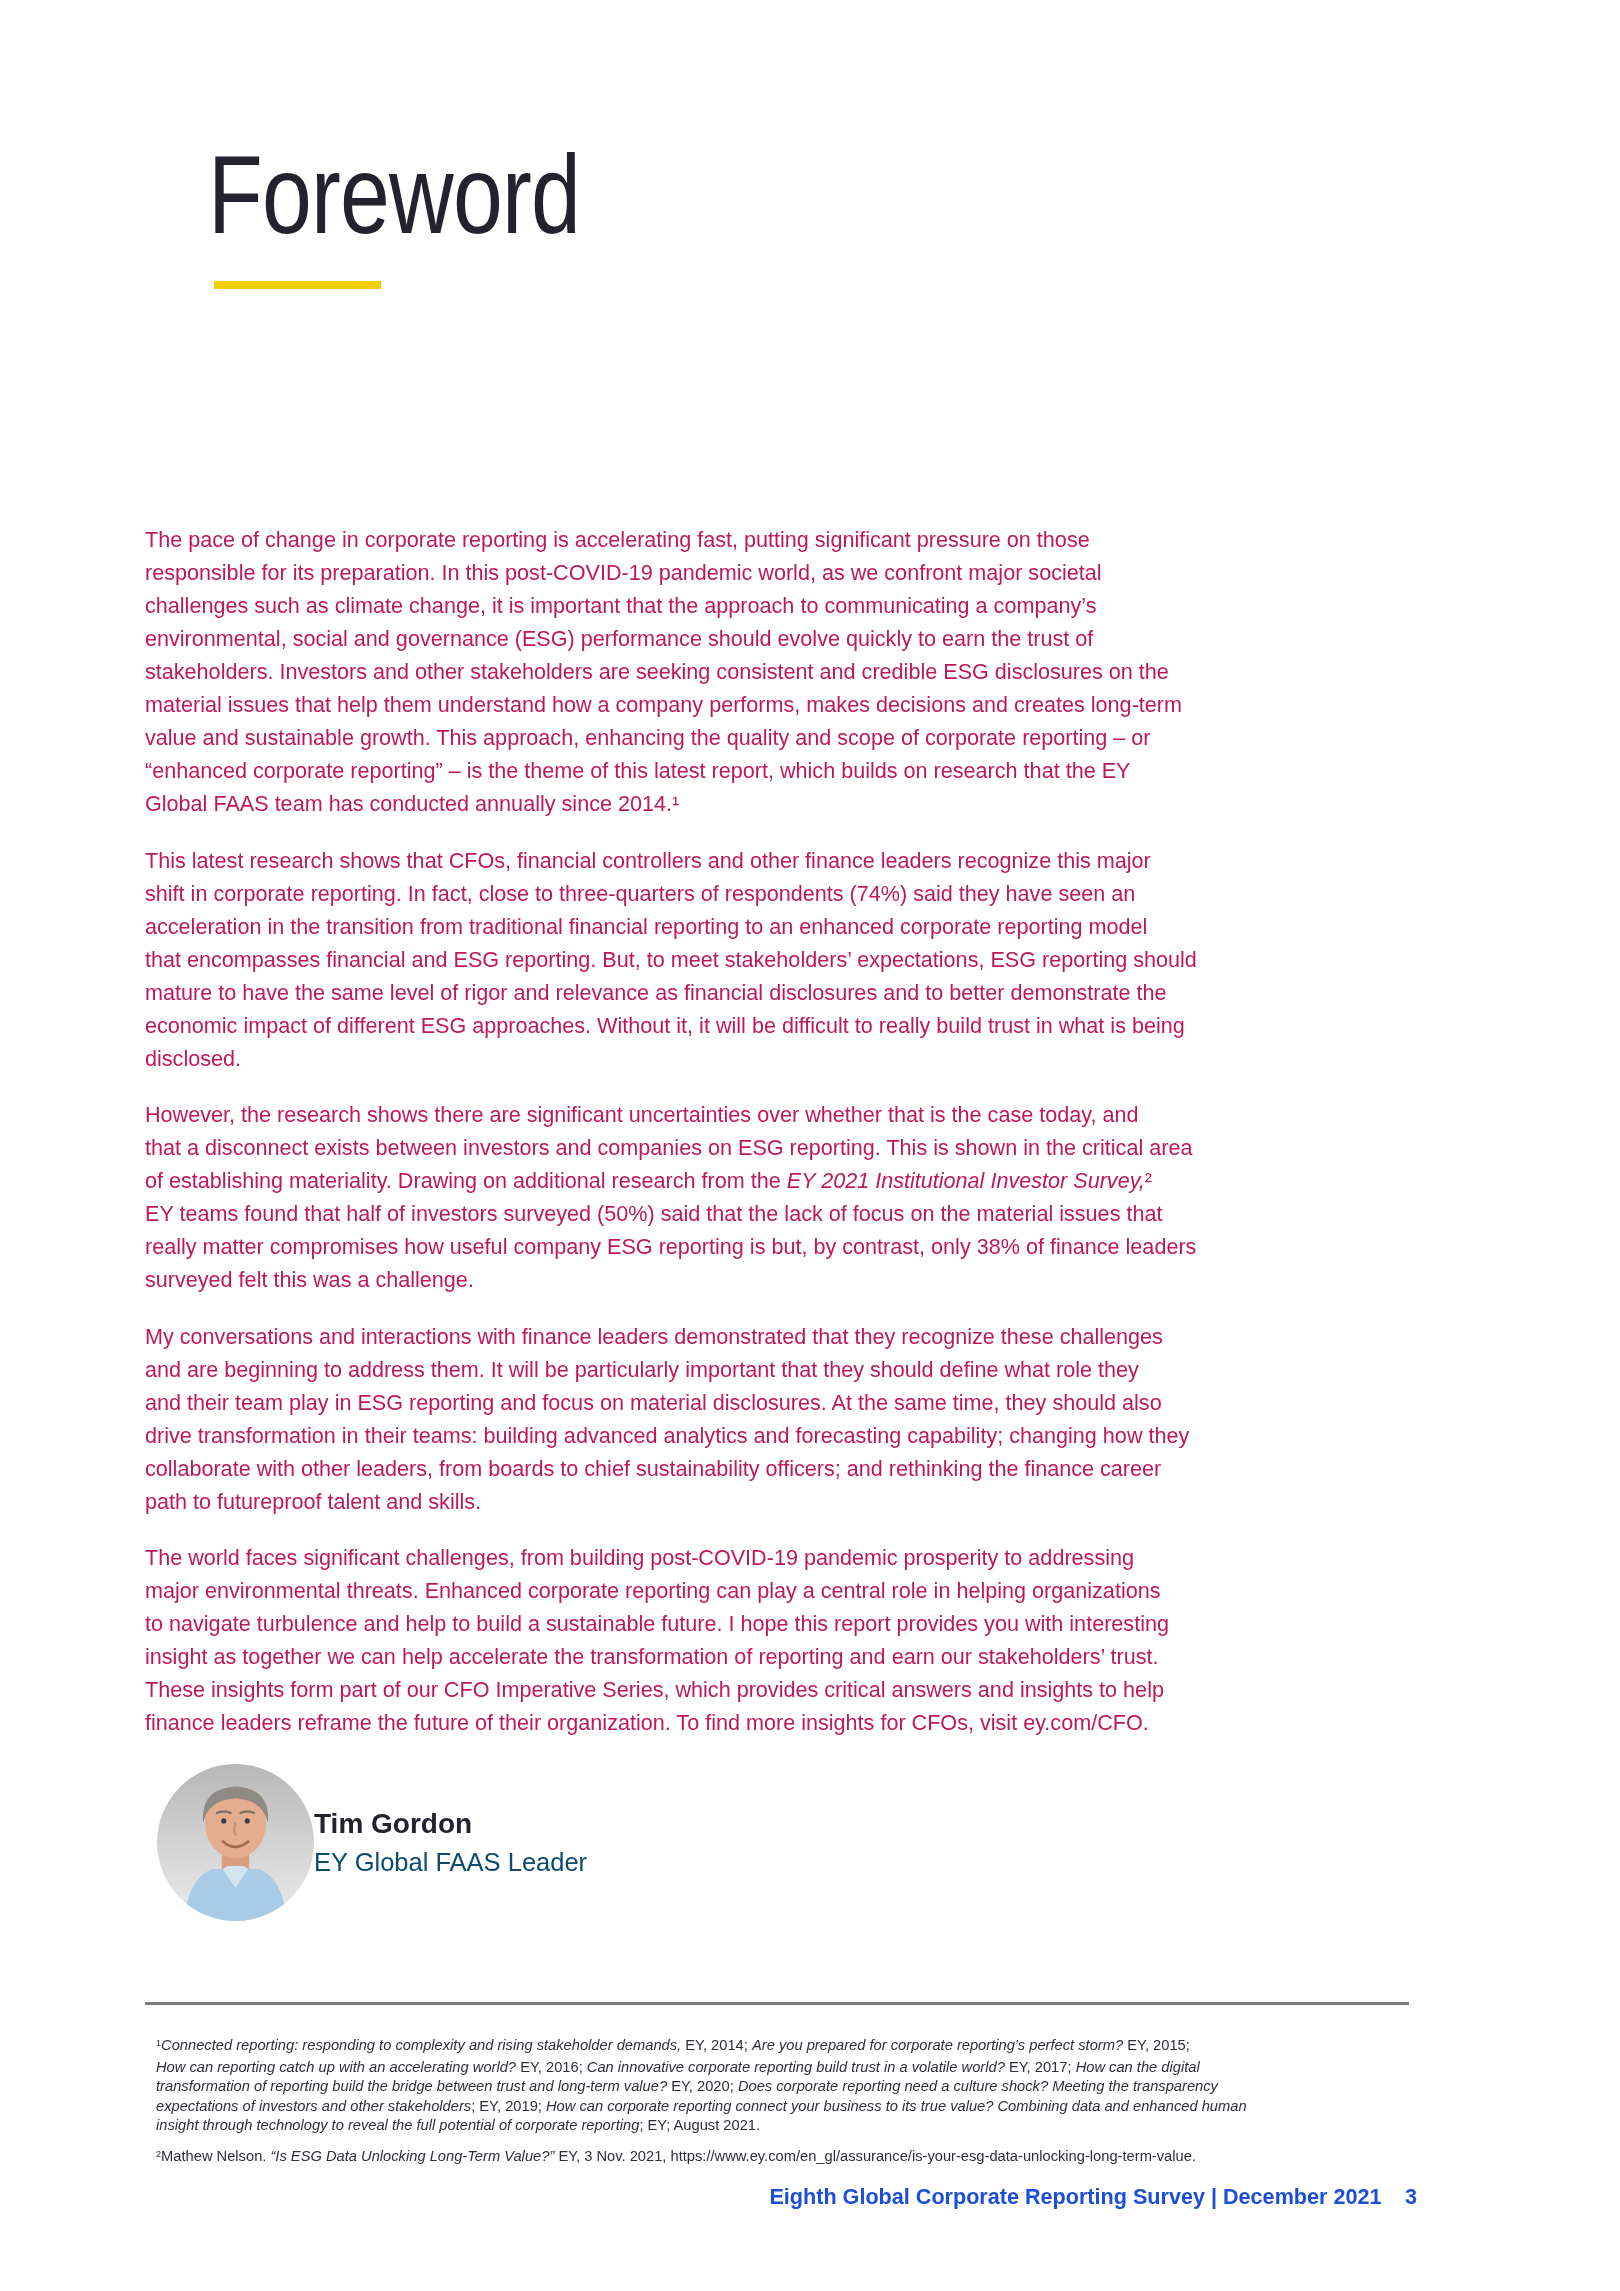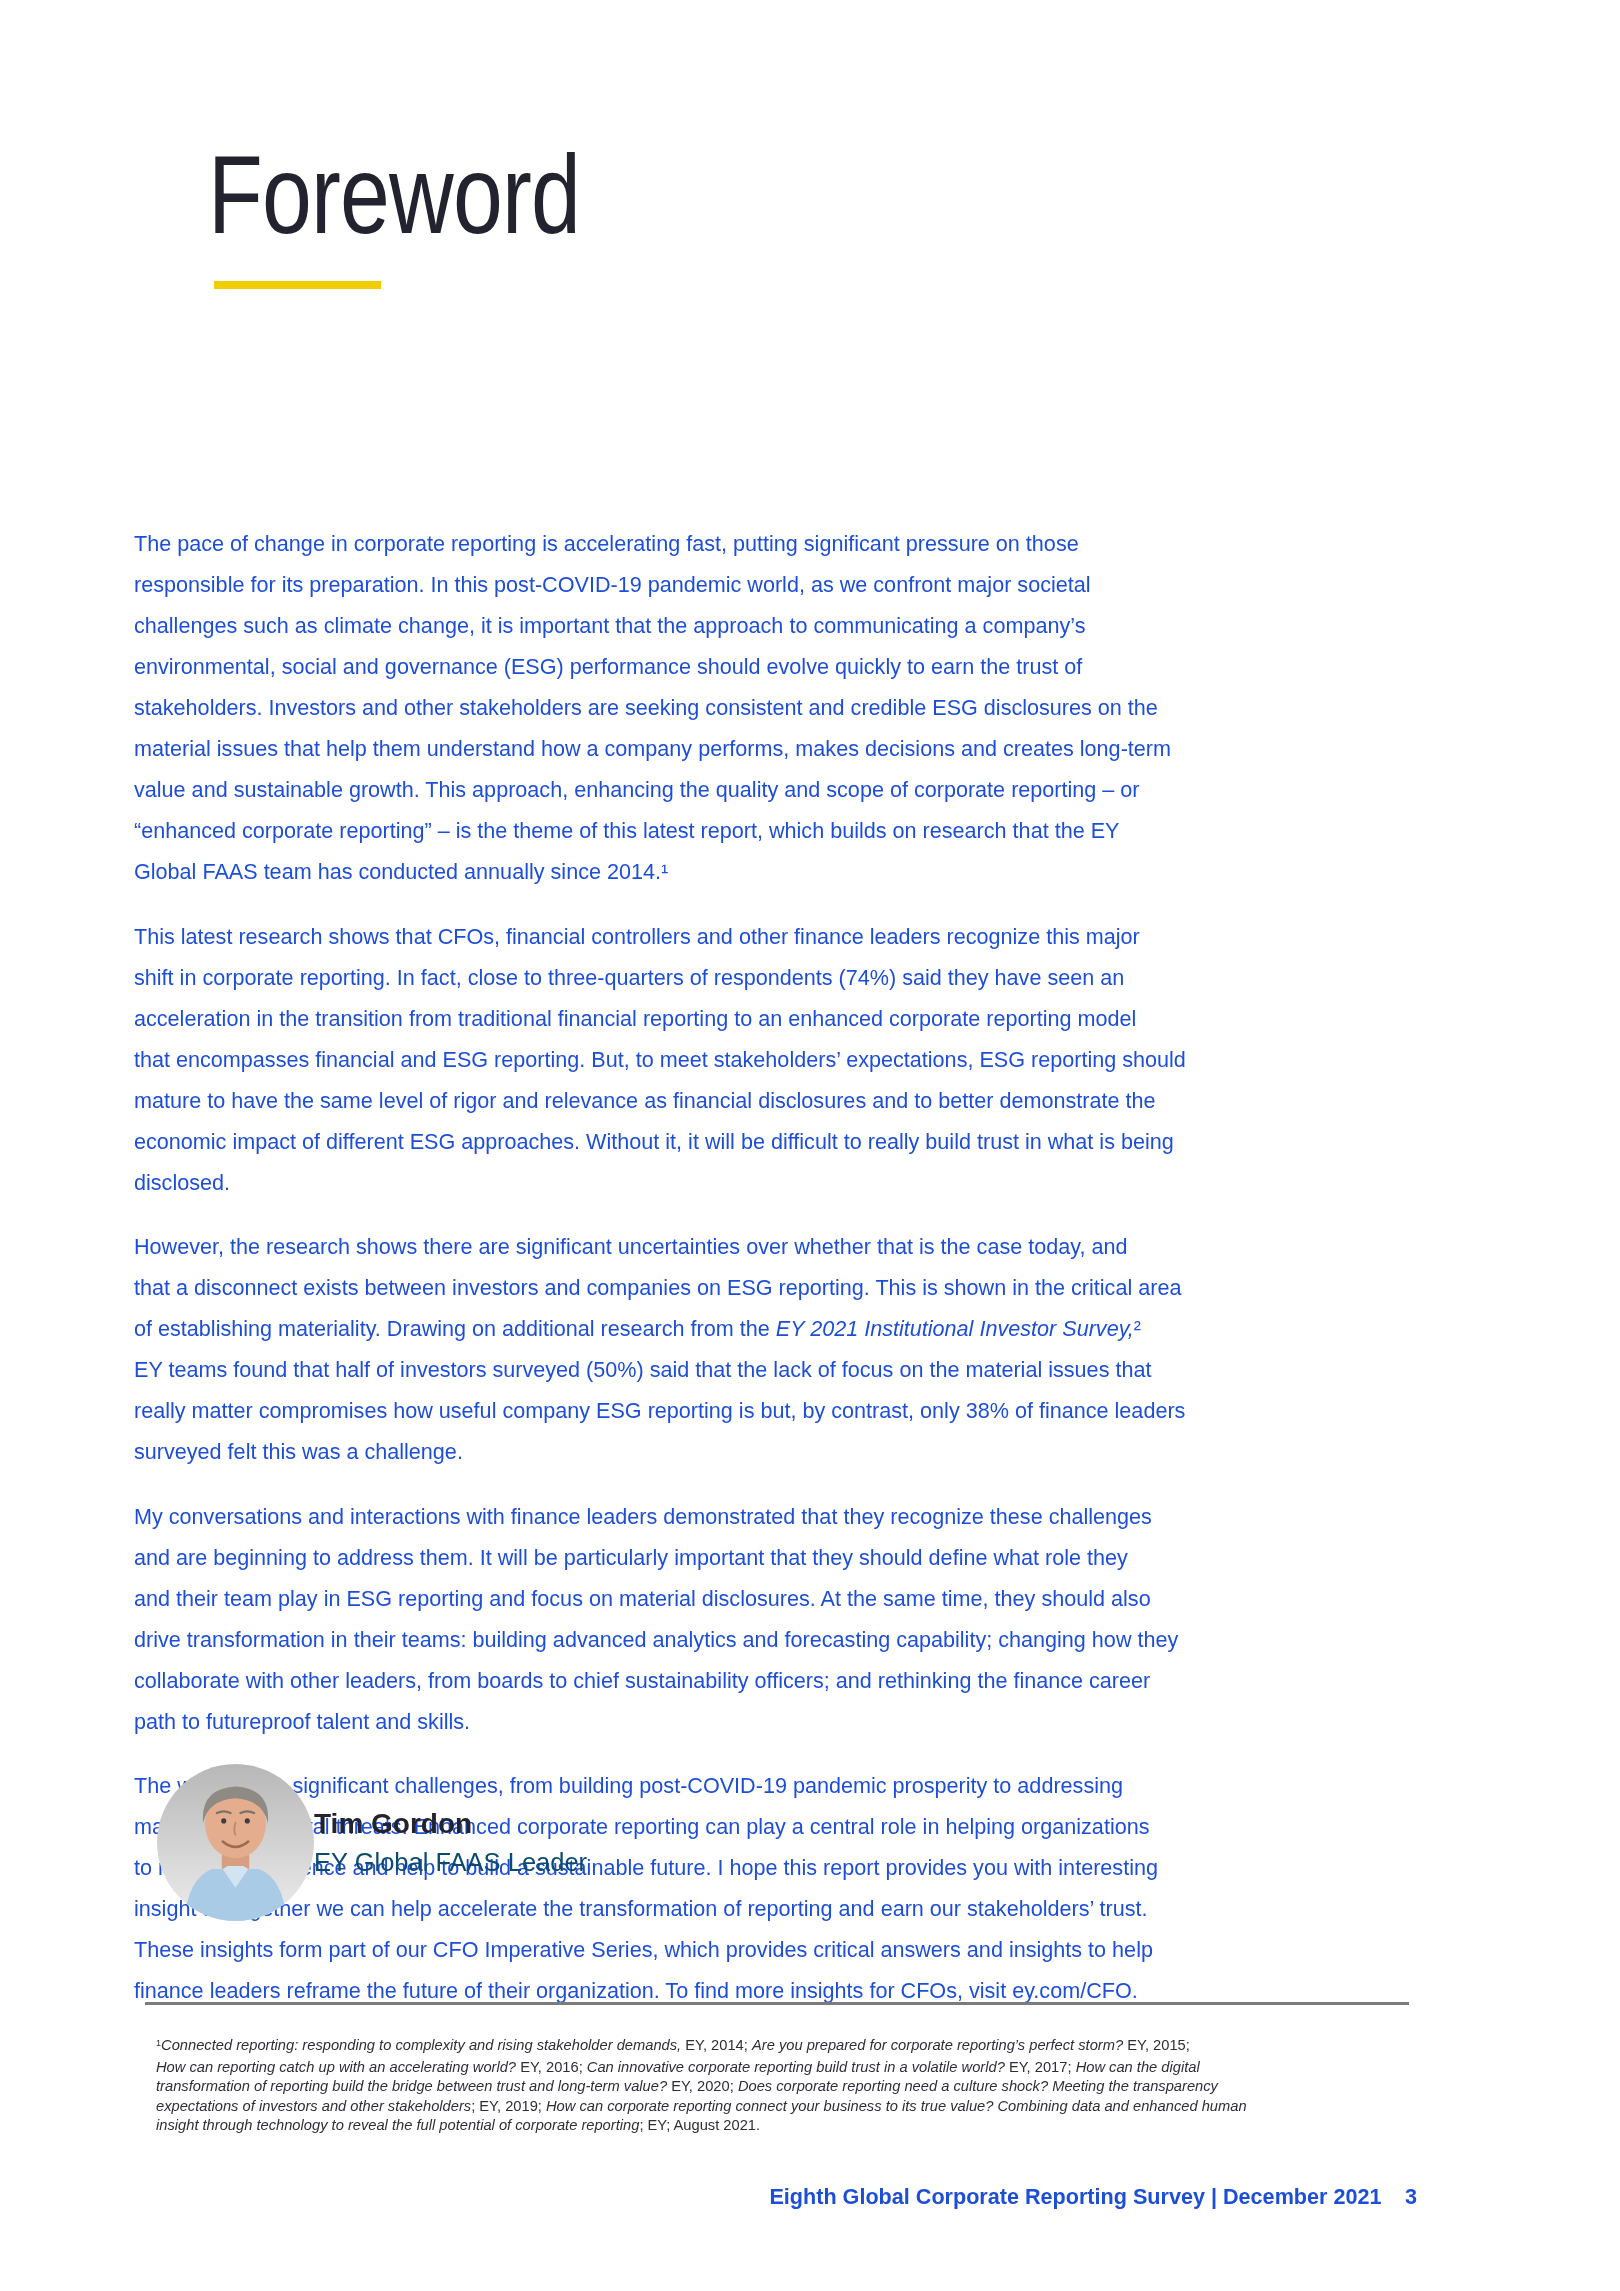--- a/index.html
+++ b/index.html
@@ -29,26 +29,26 @@
   .title-rule{
     position:absolute;
     left:214px;
     top:281px;
     width:167px;
     height:7.8px;
     background:#F0CE00;
   }
   .body-copy{
     position:absolute;
-    left:134px;
+    left:145px;
     top:523px;
     width:1274px;
     font-size:21.6px;
-    line-height:41px;
-    color:#1d4ed8;
+    line-height:33px;
+    color:#be185d;
   }
   .body-copy p{
     margin:0 0 23.5px 0;
     white-space:pre-line;
   }
   .seg-r{font-style:normal;}
   .seg-i{font-style:italic;}
   .seg-sup{font-size:0.62em; position:relative; top:-0.45em;}
   .signature{
     position:absolute;
@@ -188,20 +188,21 @@
   </div>
 
   <div class="divider"></div>
 
   <div class="footnotes">
     <p><span class="seg-sup">1</span><span class="seg-i">Connected reporting: responding to complexity and rising stakeholder demands,</span><span class="seg-r"> EY, 2014; </span><span class="seg-i">Are you prepared for corporate reporting’s perfect storm?</span><span class="seg-r"> EY, 2015;
 </span><span class="seg-i">How can reporting catch up with an accelerating world?</span><span class="seg-r"> EY, 2016; </span><span class="seg-i">Can innovative corporate reporting build trust in a volatile world?</span><span class="seg-r"> EY, 2017; </span><span class="seg-i">How can the digital
 transformation of reporting build the bridge between trust and long-term value?</span><span class="seg-r"> EY, 2020; </span><span class="seg-i">Does corporate reporting need a culture shock? Meeting the transparency
 expectations of investors and other stakeholders</span><span class="seg-r">; EY, 2019; </span><span class="seg-i">How can corporate reporting connect your business to its true value? Combining data and enhanced human
 insight through technology to reveal the full potential of corporate reporting</span><span class="seg-r">; EY; August 2021.</span></p>
+    <p><span class="seg-sup">2</span><span class="seg-r">Mathew Nelson. </span><span class="seg-i">“Is ESG Data Unlocking Long-Term Value?”</span><span class="seg-r"> EY, 3 Nov. 2021, https://www.ey.com/en_gl/assurance/is-your-esg-data-unlocking-long-term-value.</span></p>
   </div>
 
   <div class="report-footer">
     <span>Eighth Global Corporate Reporting Survey | December 2021</span>
     <span>3</span>
   </div>
 
 </div>
 
 

